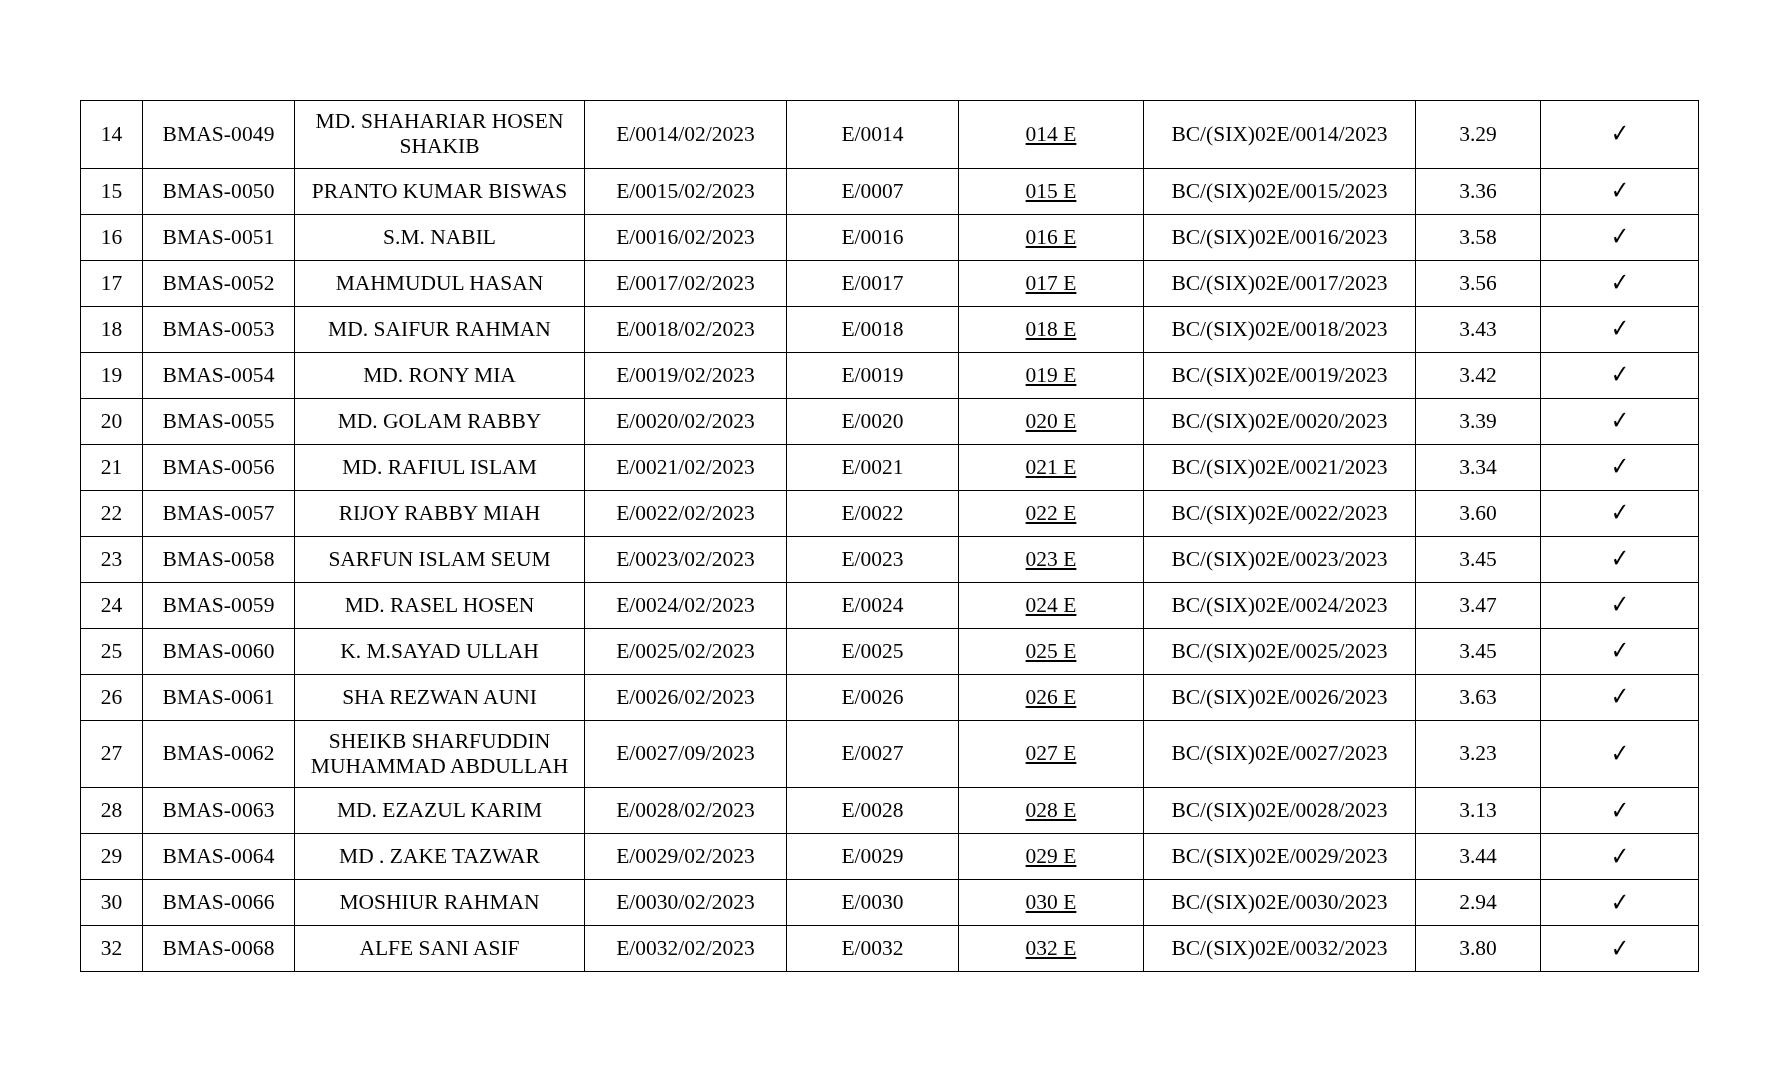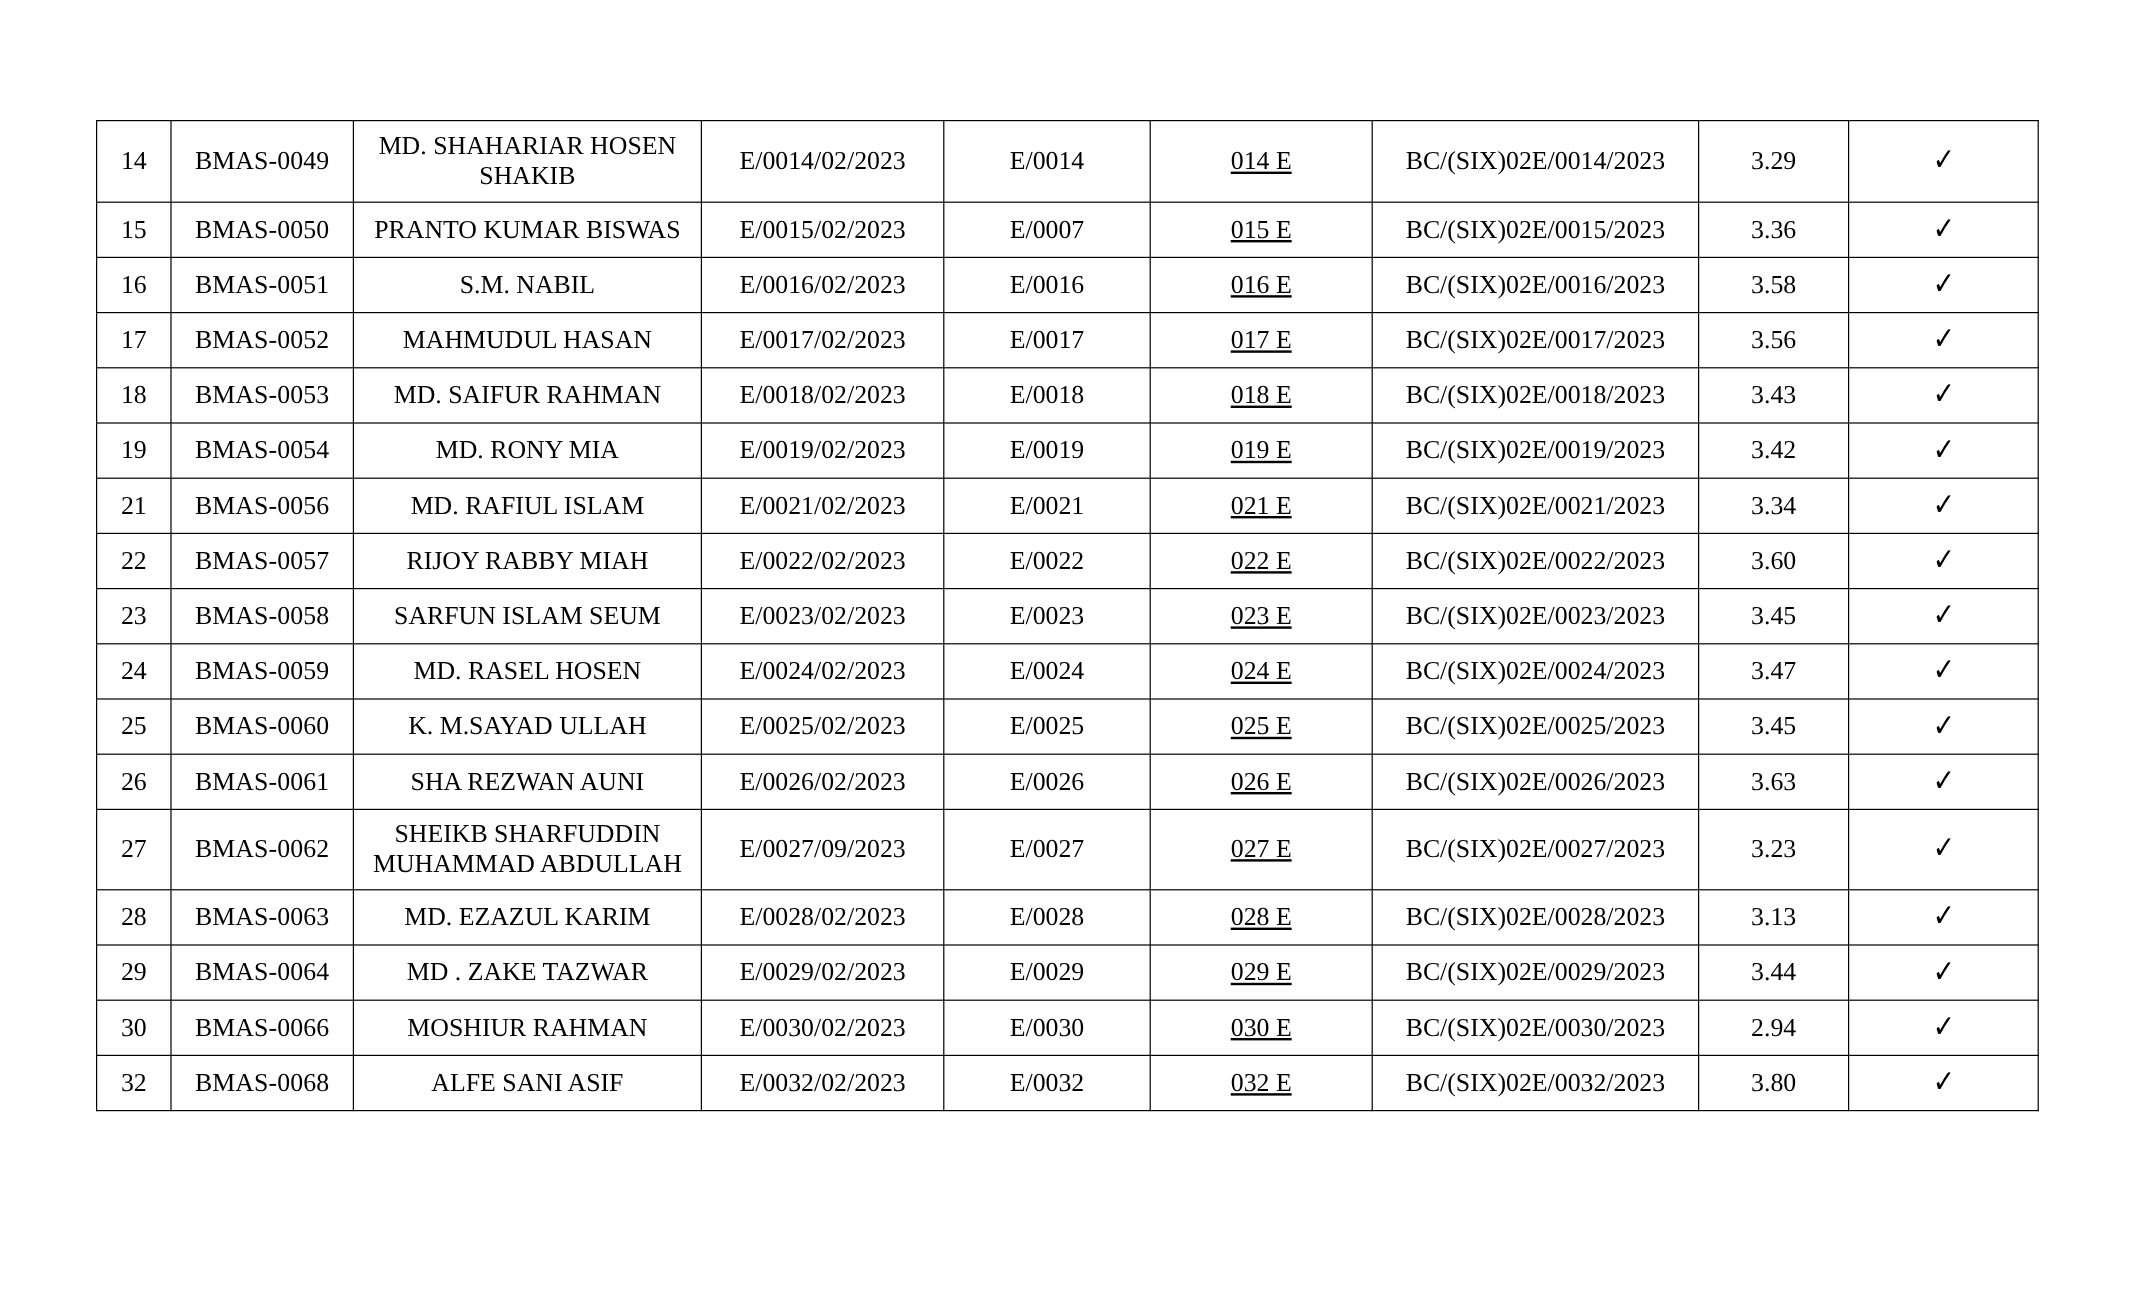--- a/index.html
+++ b/index.html
@@ -148,20 +148,31 @@
             <td class="id">BMAS-0054</td>
             <td class="name">MD. RONY MIA</td>
             <td class="reg">E/0019/02/2023</td>
             <td class="code">E/0019</td>
             <td class="roll">019 E</td>
             <td class="bc">BC/(SIX)02E/0019/2023</td>
             <td class="gpa">3.42</td>
             <td class="chk"><span class="tick">✓</span></td>
           </tr>
           <tr>
+            <td class="sl">20</td>
+            <td class="id">BMAS-0055</td>
+            <td class="name">MD. GOLAM RABBY</td>
+            <td class="reg">E/0020/02/2023</td>
+            <td class="code">E/0020</td>
+            <td class="roll">020 E</td>
+            <td class="bc">BC/(SIX)02E/0020/2023</td>
+            <td class="gpa">3.39</td>
+            <td class="chk"><span class="tick">✓</span></td>
+          </tr>
+          <tr>
             <td class="sl">21</td>
             <td class="id">BMAS-0056</td>
             <td class="name">MD. RAFIUL ISLAM</td>
             <td class="reg">E/0021/02/2023</td>
             <td class="code">E/0021</td>
             <td class="roll">021 E</td>
             <td class="bc">BC/(SIX)02E/0021/2023</td>
             <td class="gpa">3.34</td>
             <td class="chk"><span class="tick">✓</span></td>
           </tr>

